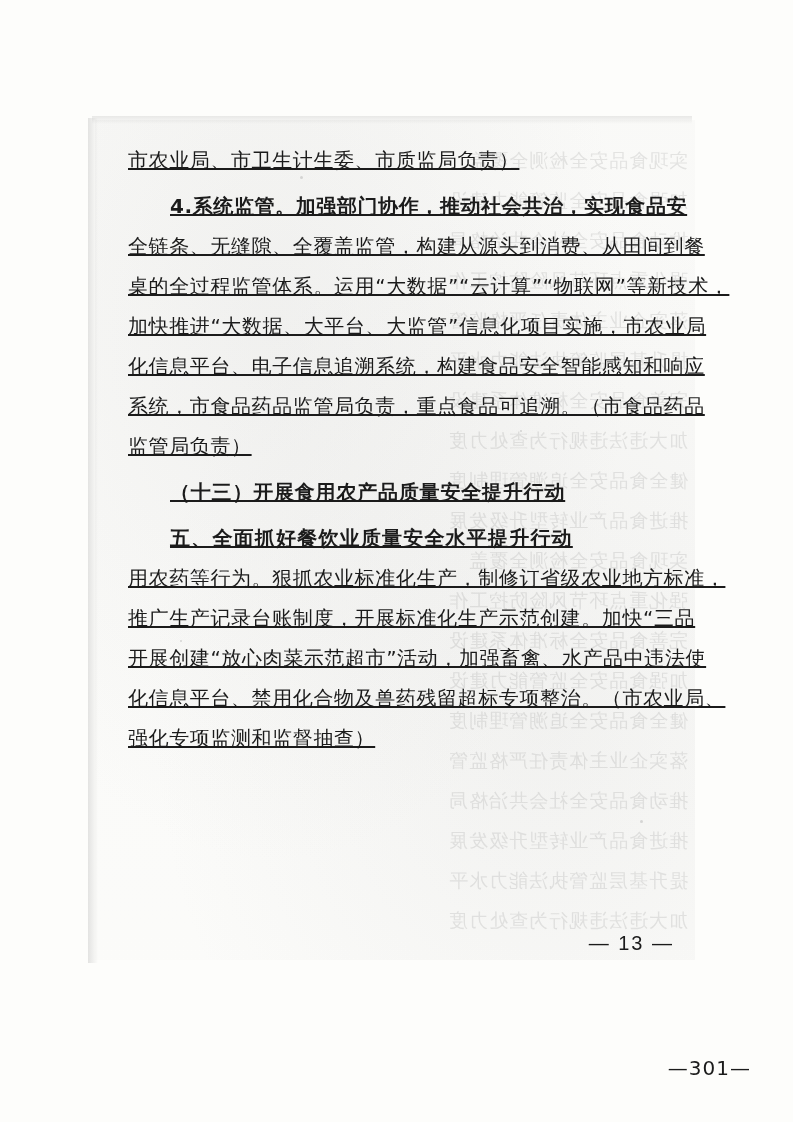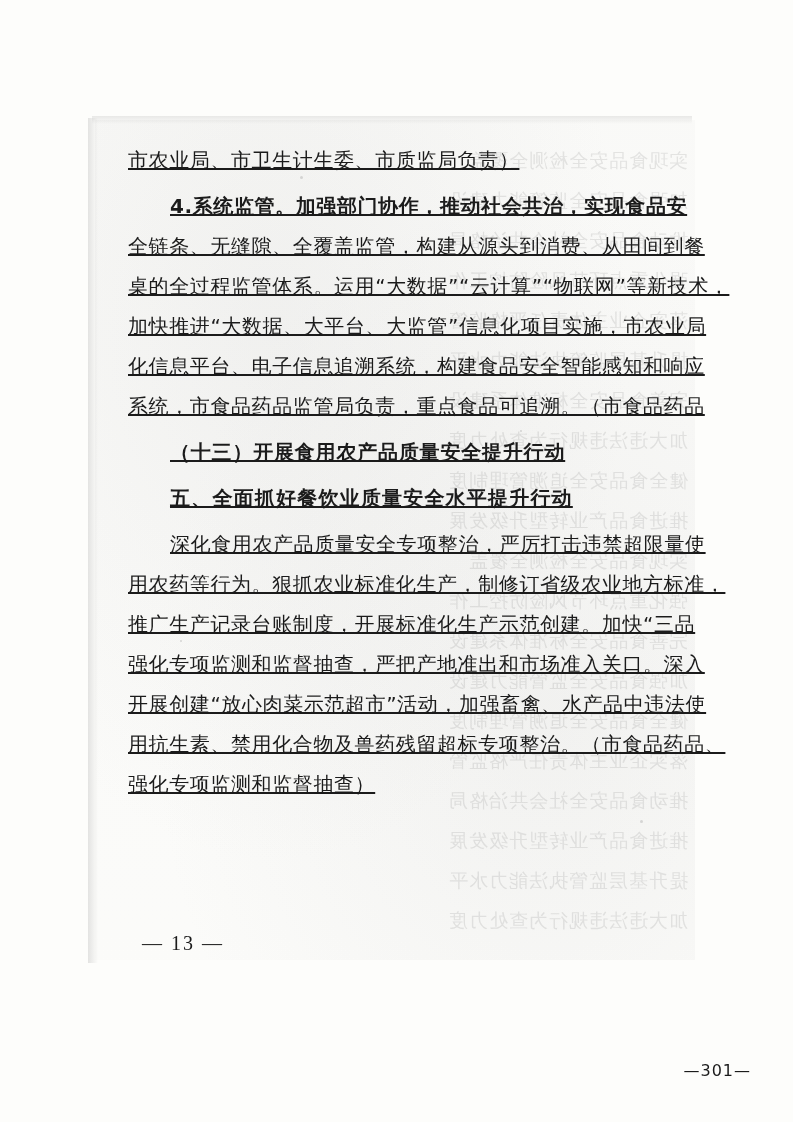--- a/index.html
+++ b/index.html
@@ -73,35 +73,36 @@
   }
   .subheading {
     font-weight: bold;
     letter-spacing: 0.8px;
   }
   .bold-lead {
     font-weight: bold;
   }
   .page-num-inner {
     position: absolute;
-    left: 14px;
+    left: 8px;
     top: 792px;
     width: 560px;
+    text-align: right;
     font-size: 20px;
-    font-family: Liberation Serif, serif;
+    font-family: Liberation Sans, sans-serif;
     color: #1b1b1b;
     letter-spacing: 2px;
     padding-right: 22px;
     box-sizing: border-box;
   }
   .page-num-outer {
     position: absolute;
     right: 42px;
     bottom: 42px;
-    font-size: 16px;
+    font-size: 20px;
     font-family: "DejaVu Sans", sans-serif;
     color: #1b1b1b;
     letter-spacing: 1px;
   }
   .edge-shadow-left {
     position: absolute;
     left: 88px;
     top: 118px;
     width: 10px;
     height: 845px;
@@ -157,28 +158,27 @@
   </div>
 
   <div class="content">
     <div class="line">市农业局、市卫生计生委、市质监局负责）</div>
     <div class="line indent2 bold-lead">4.系统监管。加强部门协作，推动社会共治，实现食品安</div>
     <div class="line">全链条、无缝隙、全覆盖监管，构建从源头到消费、从田间到餐</div>
     <div class="line">桌的全过程监管体系。运用“大数据”“云计算”“物联网”等新技术，</div>
     <div class="line">加快推进“大数据、大平台、大监管”信息化项目实施，市农业局</div>
     <div class="line">化信息平台、电子信息追溯系统，构建食品安全智能感知和响应</div>
     <div class="line">系统，市食品药品监管局负责，重点食品可追溯。（市食品药品</div>
+    <div class="line">监管局负责）</div>
     <div class="line indent2 subheading">（十三）开展食用农产品质量安全提升行动</div>
     <div class="line indent2 heading">五、全面抓好餐饮业质量安全水平提升行动</div>
-    <div class="line indent2">深化食用农产品质量安全专项整治，严厉打击违禁超限量使</div>
     <div class="line">用农药等行为。狠抓农业标准化生产，制修订省级农业地方标准，</div>
     <div class="line">推广生产记录台账制度，开展标准化生产示范创建。加快“三品</div>
-    <div class="line">强化专项监测和监督抽查，严把产地准出和市场准入关口。深入</div>
     <div class="line">开展创建“放心肉菜示范超市”活动，加强畜禽、水产品中违法使</div>
-    <div class="line">用抗生素、禁用化合物及兽药残留超标专项整治。（市食品药品、</div>
+    <div class="line">化信息平台、禁用化合物及兽药残留超标专项整治。（市农业局、</div>
     <div class="line">强化专项监测和监督抽查）</div>
 
     <div class="page-num-inner">— 13 —</div>
   </div>
 
   <div class="page-num-outer">—301—</div>
 
   <div class="speck" style="left:300px; top:176px; width:3px; height:3px;"></div>
   <div class="speck" style="left:520px; top:430px; width:2px; height:2px;"></div>
   <div class="speck" style="left:180px; top:640px; width:2px; height:2px;"></div>

